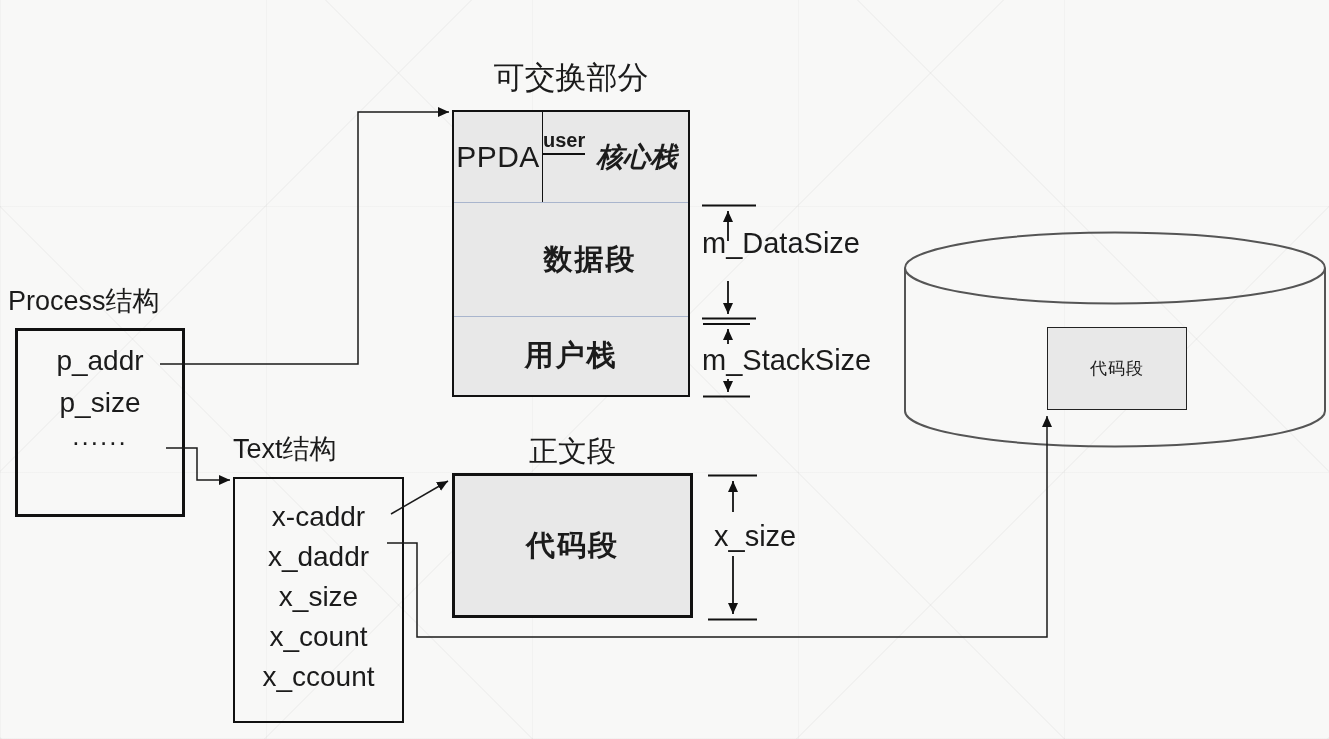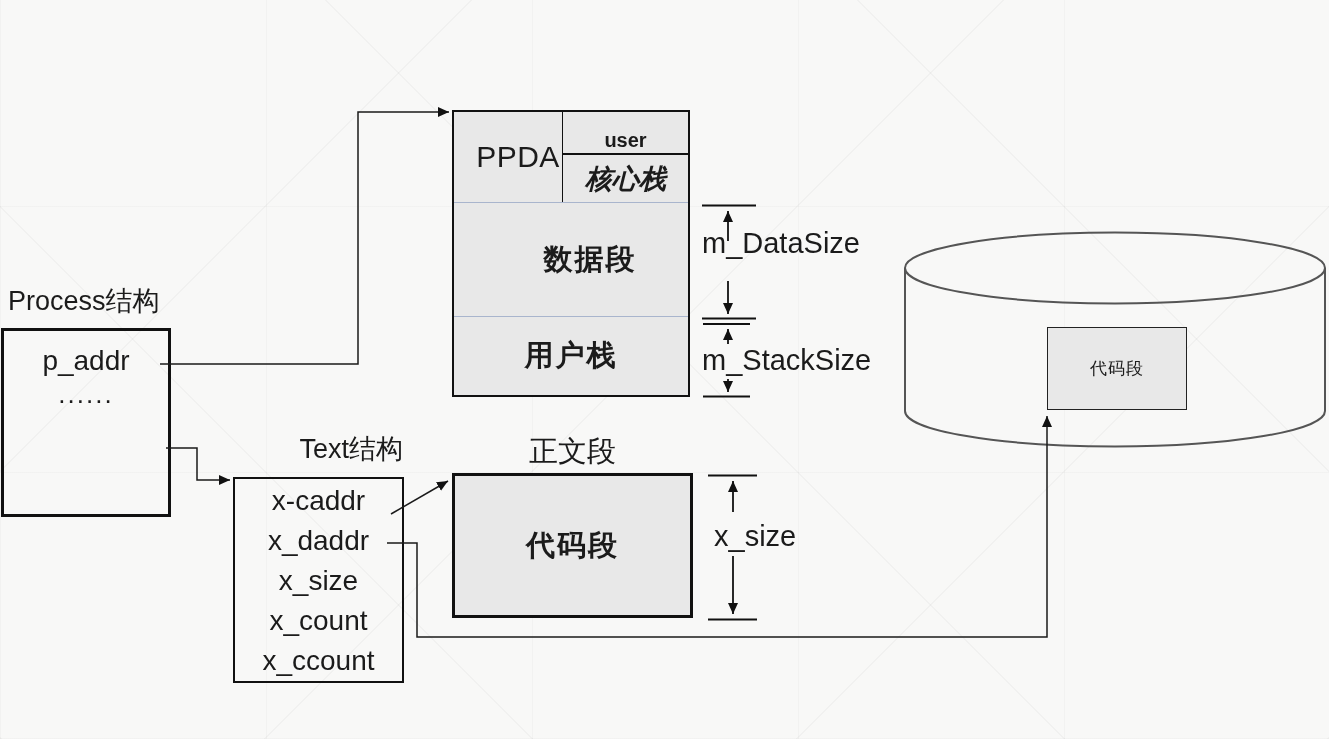--- a/index.html
+++ b/index.html
@@ -22,44 +22,44 @@
   #line-layer{z-index:5;}
 
   
   .memory-box{
     left:452px;top:110px;width:238px;height:287px;
     border:2.5px solid #111;background:#e8e8e8;
     box-sizing:border-box;display:flex;flex-direction:column;z-index:2;
   }
   .mem-header{height:90px;display:flex;flex-direction:row;}
   .ppda-cell{width:88px;border-right:1.5px solid #111;display:flex;align-items:center;justify-content:center;
-    font-size:30px;letter-spacing:0.5px;padding-left:20px;}
-  .uk-cell{flex:1;display:flex;flex-direction:column;}
+    font-size:30px;letter-spacing:0.5px;}
+  .uk-cell{flex:1;display:flex;flex-direction:row;}
   .user-row{height:40px;border-bottom:2px solid #111;display:flex;align-items:flex-end;justify-content:center;
     font-size:20px;font-weight:bold;padding-bottom:1px;}
   .kstack-row{flex:1;display:flex;align-items:center;justify-content:center;font-size:27px;font-weight:bold;font-style:italic;}
   .blue-div{height:0;border-top:1.5px solid #a9b5cd;}
   .data-sec{height:113px;display:flex;align-items:center;justify-content:center;font-size:29px;font-weight:bold;letter-spacing:2px;padding-left:38px;}
   .stack-sec{flex:1;display:flex;align-items:center;justify-content:center;font-size:29px;font-weight:bold;letter-spacing:2px;}
 
   .swap-title{left:452px;top:57px;width:238px;text-align:center;font-size:31px;z-index:3;}
 
   
   .proc-title{left:8px;top:283px;font-size:27px;z-index:3;}
   .proc-box{
-    left:1px;top:328px;width:170px;height:189px;border:3px solid #111;box-sizing:border-box;
+    left:15px;top:328px;width:170px;height:189px;border:3px solid #111;box-sizing:border-box;
     display:flex;flex-direction:column;padding-top:9px;z-index:2;
   }
   .proc-box .row{height:42px;line-height:42px;text-align:center;font-size:28px;}
   .proc-box .row.dots{height:34px;line-height:24px;font-size:26px;letter-spacing:2px;}
 
-  .text-title{left:233px;top:431px;width:170px;text-align:right;font-size:27px;z-index:3;}
+  .text-title{left:233px;top:431px;width:170px;text-align:left;font-size:27px;z-index:3;}
   .text-box{
-    left:233px;top:477px;width:171px;height:206px;border:2.5px solid #111;box-sizing:border-box;
-    display:flex;flex-direction:column;padding-top:2px;z-index:2;
+    left:233px;top:477px;width:171px;height:246px;border:2.5px solid #111;box-sizing:border-box;
+    display:flex;flex-direction:column;padding-top:18px;z-index:2;
   }
   .text-box .row{height:40px;line-height:40px;text-align:center;font-size:28px;}
 
   
   .seg-title{left:452px;top:432px;width:241px;text-align:center;font-size:29px;z-index:3;}
   .code-box{
     left:452px;top:473px;width:241px;height:145px;border:3px solid #111;background:#e8e8e8;
     box-sizing:border-box;display:flex;align-items:center;justify-content:center;
     font-size:29px;font-weight:bold;letter-spacing:2px;z-index:2;
   }
@@ -82,20 +82,21 @@
 
 <div class="canvas">
 
   <svg id="cyl-layer" class="layer" width="1329" height="739" viewBox="0 0 1329 739">
     <g stroke="#555" stroke-width="2" fill="none">
       <path d="M905 268 V411 A210 35.5 0 0 0 1325 411 V268"></path>
       <ellipse cx="1115" cy="268" rx="210" ry="35.5"></ellipse>
     </g>
   </svg>
 
+  <div class="abs swap-title">可交换部分</div>
 
   <div class="abs memory-box">
     <div class="mem-header">
       <div class="ppda-cell">PPDA</div>
       <div class="uk-cell">
         <div class="user-row">user</div>
         <div class="kstack-row">核心栈</div>
       </div>
     </div>
     <div class="blue-div"></div>
@@ -104,20 +105,21 @@
     <div class="stack-sec">用户栈</div>
   </div>
 
   <div class="abs dim-label lbl-datasize">m_DataSize</div>
   <div class="abs dim-label lbl-stacksize">m_StackSize</div>
   <div class="abs dim-label lbl-xsize">x_size</div>
 
   <div class="abs proc-title">Process结构</div>
   <div class="abs proc-box">
     <div class="row">p_addr</div>
+    <div class="row">p_size</div>
     <div class="row dots">......</div>
   </div>
 
   <div class="abs text-title">Text结构</div>
   <div class="abs text-box">
     <div class="row">x-caddr</div>
     <div class="row">x_daddr</div>
     <div class="row">x_size</div>
     <div class="row">x_count</div>
     <div class="row">x_ccount</div>

